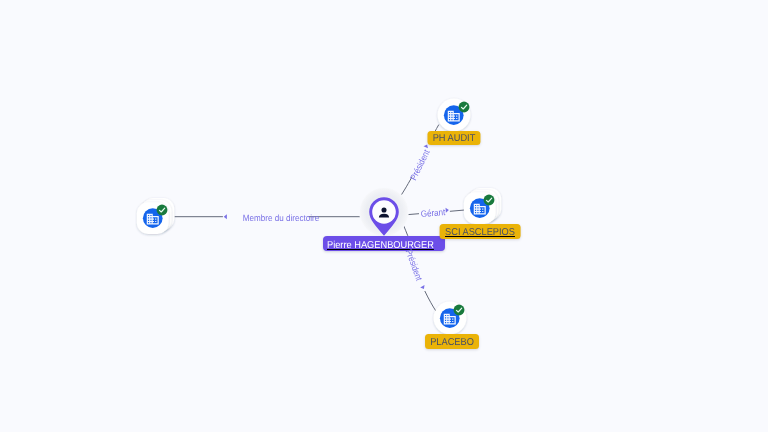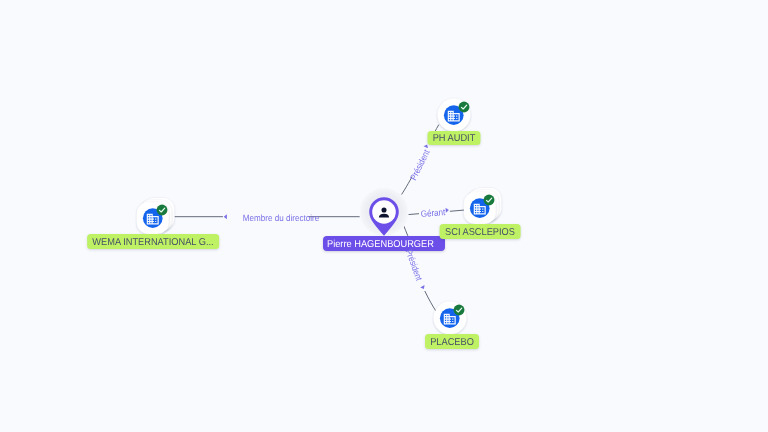--- a/index.html
+++ b/index.html
@@ -4,29 +4,29 @@
 <title>Graph</title>
 <style>
   html,body{margin:0;padding:0;}
   body{width:768px;height:432px;overflow:hidden;background:#f9fafe;
        font-family:"Liberation Sans",sans-serif;
        -webkit-font-smoothing:antialiased;text-rendering:geometricPrecision;}
   #stage{position:relative;width:768px;height:432px;background:#f9fafe;overflow:hidden;}
   #wire{position:absolute;left:0;top:0;width:768px;height:432px;}
   #nodes{position:absolute;left:0;top:0;width:768px;height:432px;opacity:.999;}
   .node{position:absolute;}
-  .nlabel{position:absolute;background:#bef264;border-radius:3.5px;
+  .nlabel{position:absolute;background:#eab308;border-radius:3.5px;
           height:14.3px;box-shadow:0 1.1px 2.6px rgba(40,50,80,.17);
           display:flex;align-items:center;justify-content:flex-end;}
   .nlabel span{color:#474e66;white-space:nowrap;font-size:10px;line-height:11px;
           transform:scaleX(.925);display:block;width:100%;text-align:center;
           margin-top:1.2px;}
   .plabel{position:absolute;background:#6c4ee8;border-radius:4px;
           height:14.8px;box-shadow:0 1.1px 2.6px rgba(40,50,80,.2);
-          display:flex;align-items:center;}
+          display:flex;align-items:flex-end;text-decoration:underline;}
   .plabel span{color:#ffffff;white-space:nowrap;font-size:10px;line-height:11px;
           transform:scaleX(.925);transform-origin:left center;display:block;
           margin-left:4.5px;margin-top:1.4px;}
   .edge-label{position:absolute;color:#7a71e6;white-space:nowrap;font-size:9.1px;
               line-height:10px;padding:0;}
   .edge-label i{font-style:normal;display:block;}
 </style>
 </head>
 <body>
 
@@ -100,23 +100,20 @@
             <rect x="18.9" y="19.2" width="31.7" height="31.7" rx="11.2" fill="#ffffff"></rect>
           </g>
           <circle cx="34.75" cy="35.15" r="9.85" fill="#1565ec"></circle>
           <g transform="translate(27.55,28.900000000000002) scale(0.6)" fill="#f1f6ff">
             <path d="M12 7V3H2v18h20V7H12zM6 19H4v-2h2v2zm0-4H4v-2h2v2zm0-4H4V9h2v2zm0-4H4V5h2v2zm4 12H8v-2h2v2zm0-4H8v-2h2v2zm0-4H8V9h2v2zm0-4H8V5h2v2zm10 12h-8v-2h2v-2h-2v-2h2v-2h-2V9h8v10zm-2-8h-2v2h2v-2zm0 4h-2v2h2v-2z"></path>
           </g>
         </svg><div style="position: absolute; left: 36.1px; top: 19.3px;"><svg width="16" height="16" viewBox="0 0 16 16">
             <circle cx="8" cy="8" r="5.45" fill="#197a3d"></circle>
             <path d="M5.45 8.3 L7.25 10.0 L10.7 6.1" fill="none" stroke="#e9fbf0" stroke-width="1.15" stroke-linecap="round" stroke-linejoin="round"></path>
           </svg></div></div>
-      <div class="nlabel" style="left: 153px; top: 234.4px; transform: translateX(-50%); width: 131.675px;">
-        <span>WEMA INTERNATIONAL G...</span>
-      </div>
       <div class="node" style="left: 445px; top: 173.1px; width: 70px; height: 70px;"><svg width="70" height="70" viewBox="0 0 70 70">
           <defs>
             <filter id="shsci" x="-50%" y="-50%" width="200%" height="200%">
               <feDropShadow dx="0" dy="0.8" stdDeviation="1.1" flood-color="#2a3254" flood-opacity="0.22"></feDropShadow>
             </filter>
           </defs>
           <g filter="url(#shsci)">
             <rect x="24.5" y="15" width="31.7" height="31.7" rx="11.2" fill="#ffffff"></rect>
           </g>
           <g filter="url(#shsci)">
@@ -126,21 +123,21 @@
             <rect x="18.9" y="19.2" width="31.7" height="31.7" rx="11.2" fill="#ffffff"></rect>
           </g>
           <circle cx="34.75" cy="35.15" r="9.85" fill="#1565ec"></circle>
           <g transform="translate(27.55,28.900000000000002) scale(0.6)" fill="#f1f6ff">
             <path d="M12 7V3H2v18h20V7H12zM6 19H4v-2h2v2zm0-4H4v-2h2v2zm0-4H4V9h2v2zm0-4H4V5h2v2zm4 12H8v-2h2v2zm0-4H8v-2h2v2zm0-4H8V9h2v2zm0-4H8V5h2v2zm10 12h-8v-2h2v-2h-2v-2h2v-2h-2V9h8v10zm-2-8h-2v2h2v-2zm0 4h-2v2h2v-2z"></path>
           </g>
         </svg><div style="position: absolute; left: 36.1px; top: 19.3px;"><svg width="16" height="16" viewBox="0 0 16 16">
             <circle cx="8" cy="8" r="5.45" fill="#197a3d"></circle>
             <path d="M5.45 8.3 L7.25 10.0 L10.7 6.1" fill="none" stroke="#e9fbf0" stroke-width="1.15" stroke-linecap="round" stroke-linejoin="round"></path>
           </svg></div></div>
-      <div class="nlabel" style="left: 480px; top: 224.3px; transform: translateX(-50%); width: 80.8px;">
+      <div class="nlabel" style="left: 480px; top: 224.3px; transform: translateX(-50%); width: 80.8px; text-decoration: underline;">
         <span>SCI ASCLEPIOS</span>
       </div>
       <div class="node" style="left: 414.5px; top: 283.1px; width: 70px; height: 70px;"><svg width="70" height="70" viewBox="0 0 70 70">
           <defs>
             <filter id="shplacebo" x="-50%" y="-50%" width="200%" height="200%">
               <feDropShadow dx="0" dy="0.8" stdDeviation="1.1" flood-color="#2a3254" flood-opacity="0.22"></feDropShadow>
             </filter>
           </defs>
           <g filter="url(#shplacebo)">
             <circle cx="35" cy="35" r="16.4" fill="#ffffff"></circle>

